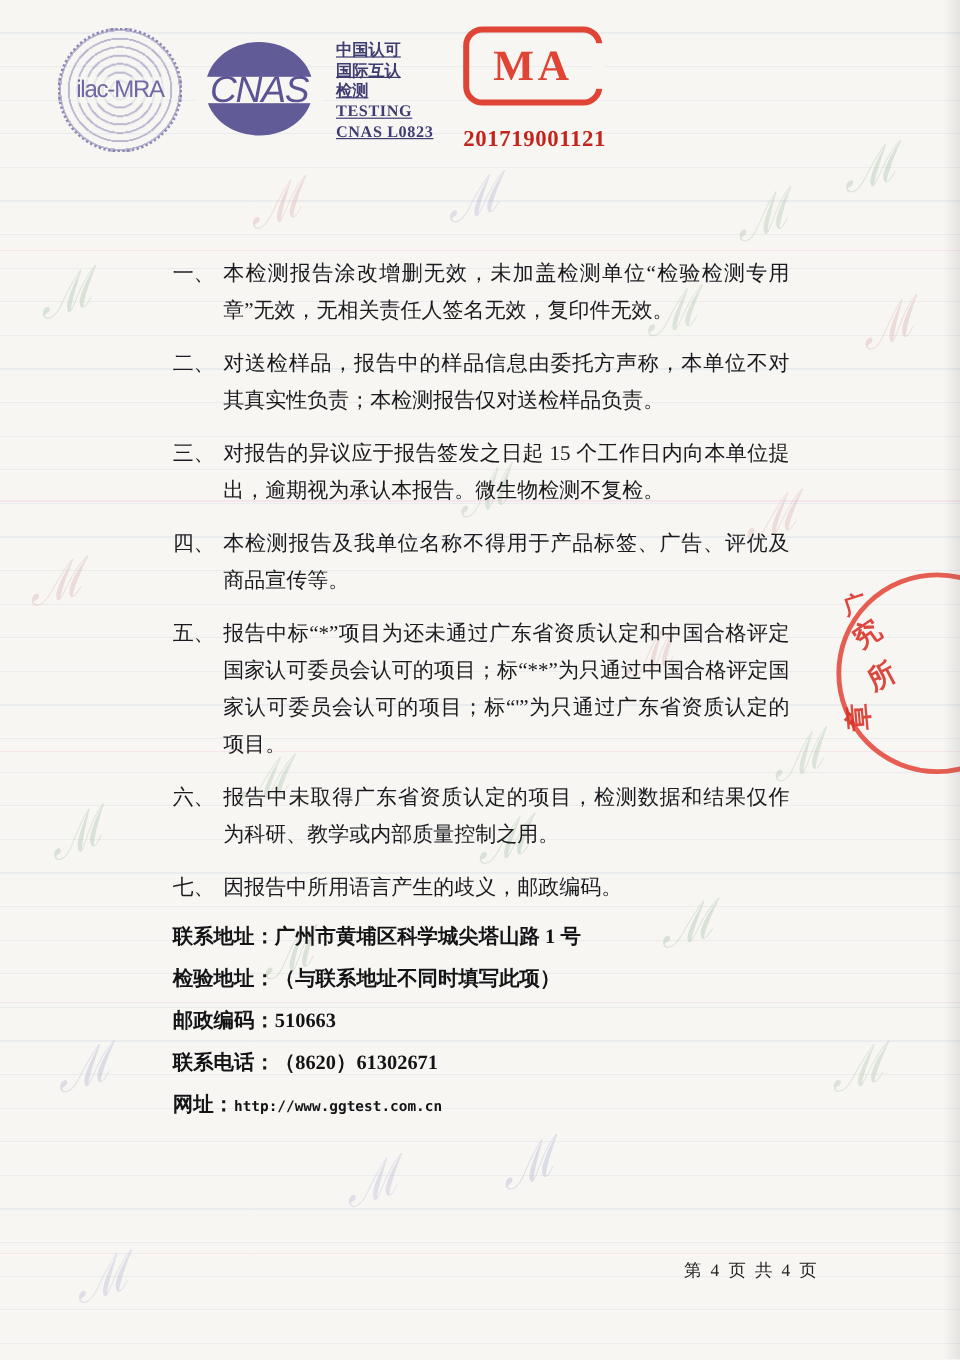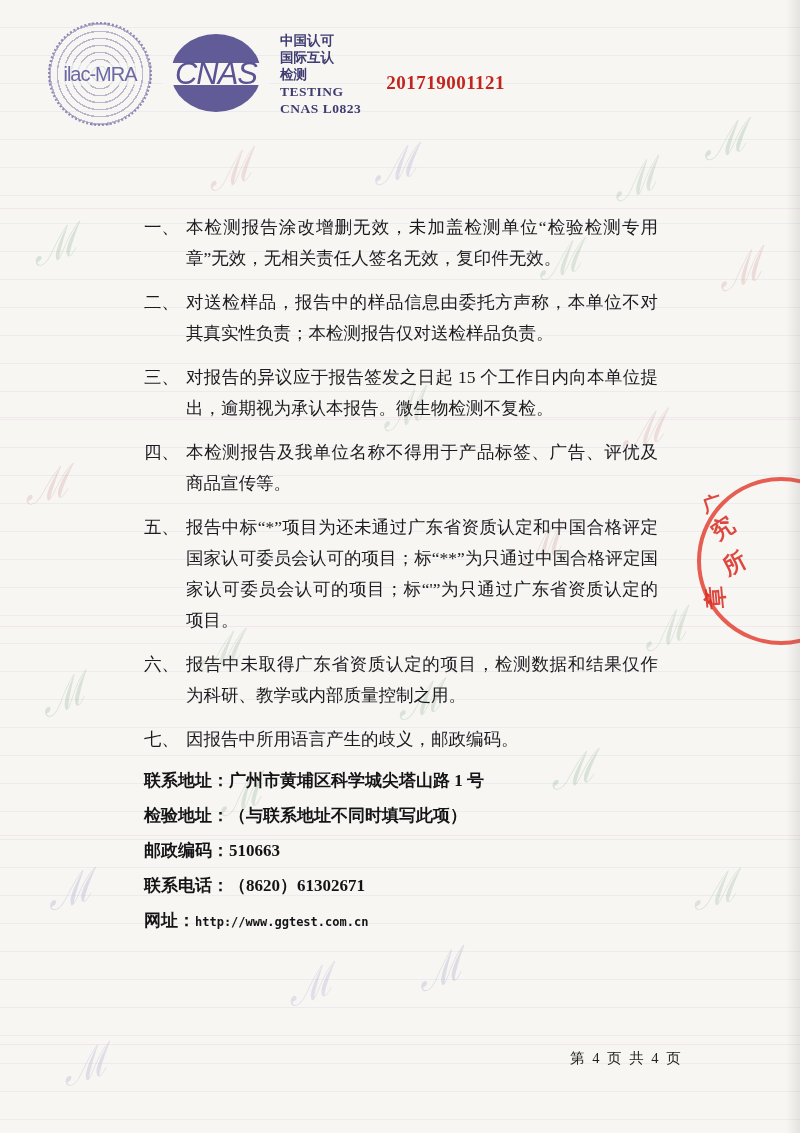--- a/index.html
+++ b/index.html
@@ -25,21 +25,21 @@
         display:flex;align-items:center;justify-content:center;}
   .ilac-label{font-family:"Liberation Sans",sans-serif;color:#6f68a5;font-size:20px;
         letter-spacing:-1px;background:rgba(247,246,243,0.72);padding:0 2px;line-height:22px;}
   .cnas{width:98px;height:88px;position:relative;flex:none;
         display:flex;align-items:center;justify-content:center;}
   .cnas-ellipse{position:absolute;left:4px;right:4px;top:4px;bottom:6px;
         background:#615b97;border-radius:50%;}
   .cnas-band{position:absolute;left:-4px;right:-4px;top:33px;height:22px;background:#f7f6f3;}
   .cnas-label{position:relative;z-index:2;font-family:"Liberation Sans",sans-serif;
         font-weight:normal;font-style:italic;font-size:31px;color:#5a5494;letter-spacing:-1px;}
-  .accr{font-size:13.5px;line-height:17px;font-weight:bold;color:#3f3c72;flex:none;}
+  .accr{font-size:13.5px;line-height:17px;font-weight:bold;color:#3f3c72;flex:none;text-decoration:underline;}
   .accr .en{letter-spacing:0.5px;}
   .cma{margin-left:10px;flex:none;}
   .cma-box{width:106px;height:56px;border:5px solid #e04434;border-radius:16px;
         position:relative;display:flex;align-items:center;justify-content:center;}
   .cma-notch{position:absolute;right:-7px;top:9px;bottom:9px;width:11px;background:#f7f6f3;}
   .cma-label{color:#e04434;font-weight:bold;font-size:36px;letter-spacing:3px;
         font-family:"Liberation Serif",serif;}
   .cma-number{margin-top:18px;color:#c3251c;font-weight:bold;font-size:19px;
         letter-spacing:0.5px;font-family:"Liberation Serif",serif;}
   
@@ -103,20 +103,24 @@
       <span class="cnas-label">CNAS</span>
     </div>
     <div class="accr">
       <div>中国认可</div>
       <div>国际互认</div>
       <div>检测</div>
       <div class="en">TESTING</div>
       <div class="en">CNAS L0823</div>
     </div>
     <div class="cma">
+      <div class="cma-box">
+        <div class="cma-notch"></div>
+        <span class="cma-label">MA</span>
+      </div>
       <div class="cma-number">201719001121</div>
     </div>
   </div>
 
 
   <div class="statements">
     <div class="stmt">
       <span class="stmt-num">一、</span>
       <span class="stmt-text">本检测报告涂改增删无效，未加盖检测单位“检验检测专用章”无效，无相关责任人签名无效，复印件无效。</span>
     </div>

